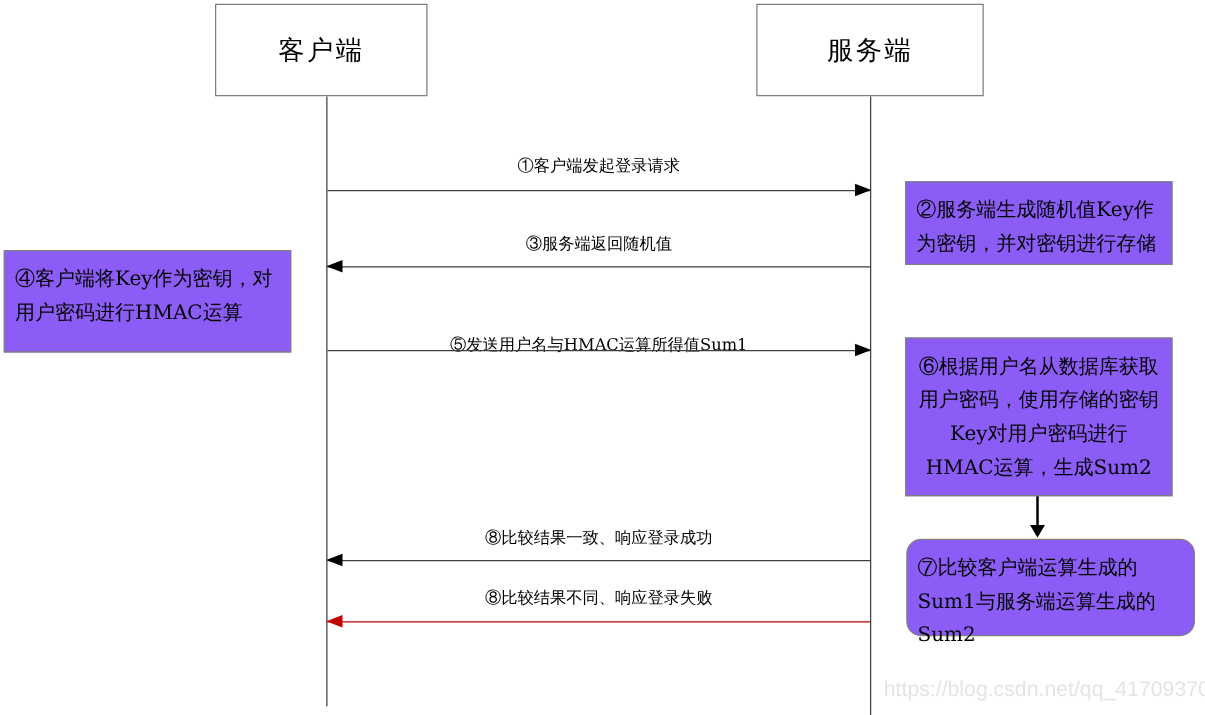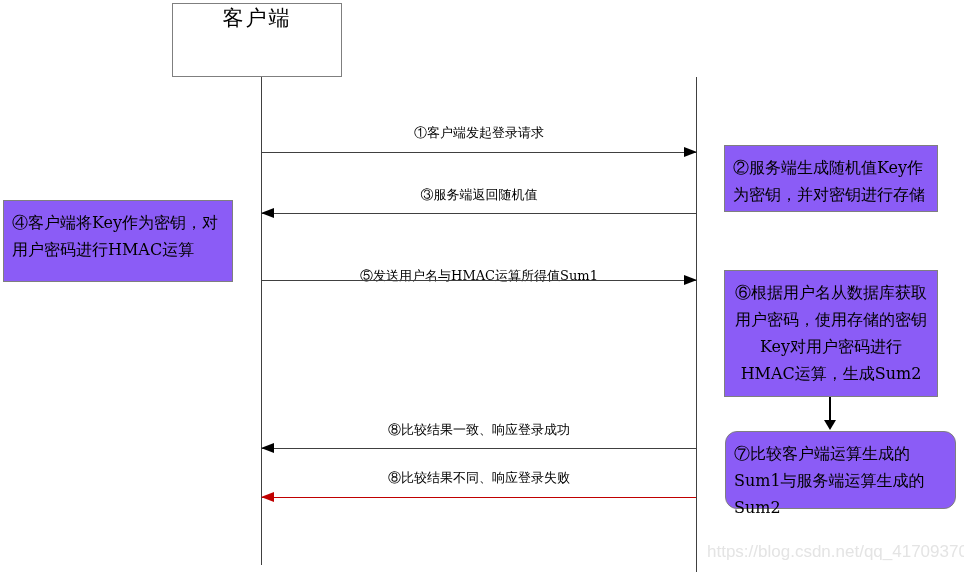--- a/index.html
+++ b/index.html
@@ -10,21 +10,21 @@
     background: #ffffff;
     overflow: hidden;
     font-family: "DejaVu Serif", "Liberation Serif", serif;
     color: #000000;
   }
   .actor-box {
     position: absolute;
     border: 1px solid #7f7f7f;
     background: #ffffff;
     display: flex;
-    align-items: flex-start;
+    align-items: center;
     justify-content: center;
     font-size: 21px;
     letter-spacing: 2px;
     box-sizing: border-box;
     z-index: 3;
   }
   .lifeline {
     position: absolute;
     width: 1px;
     background: #404040;
@@ -100,20 +100,23 @@
   }
 </style>
 </head>
 <body>
 
 <div id="canvas">
 
   <div class="actor-box" style="left:172px; top:3px; width:170px; height:74px;">
     <span>客户端</span>
   </div>
+  <div class="actor-box" style="left:605px; top:3px; width:182px; height:74px;">
+    <span>服务端</span>
+  </div>
 
   <div class="lifeline" style="left:261px; top:77px; height:488px;"></div>
   <div class="lifeline" style="left:696px; top:77px; height:495px;"></div>
 
   <div class="msg-label" style="top:124px;">①客户端发起登录请求</div>
   <div class="msg-line" style="top:152px;">
     <div class="arrowhead-right"></div>
   </div>
 
   <div class="msg-label" style="top:186px;">③服务端返回随机值</div>

